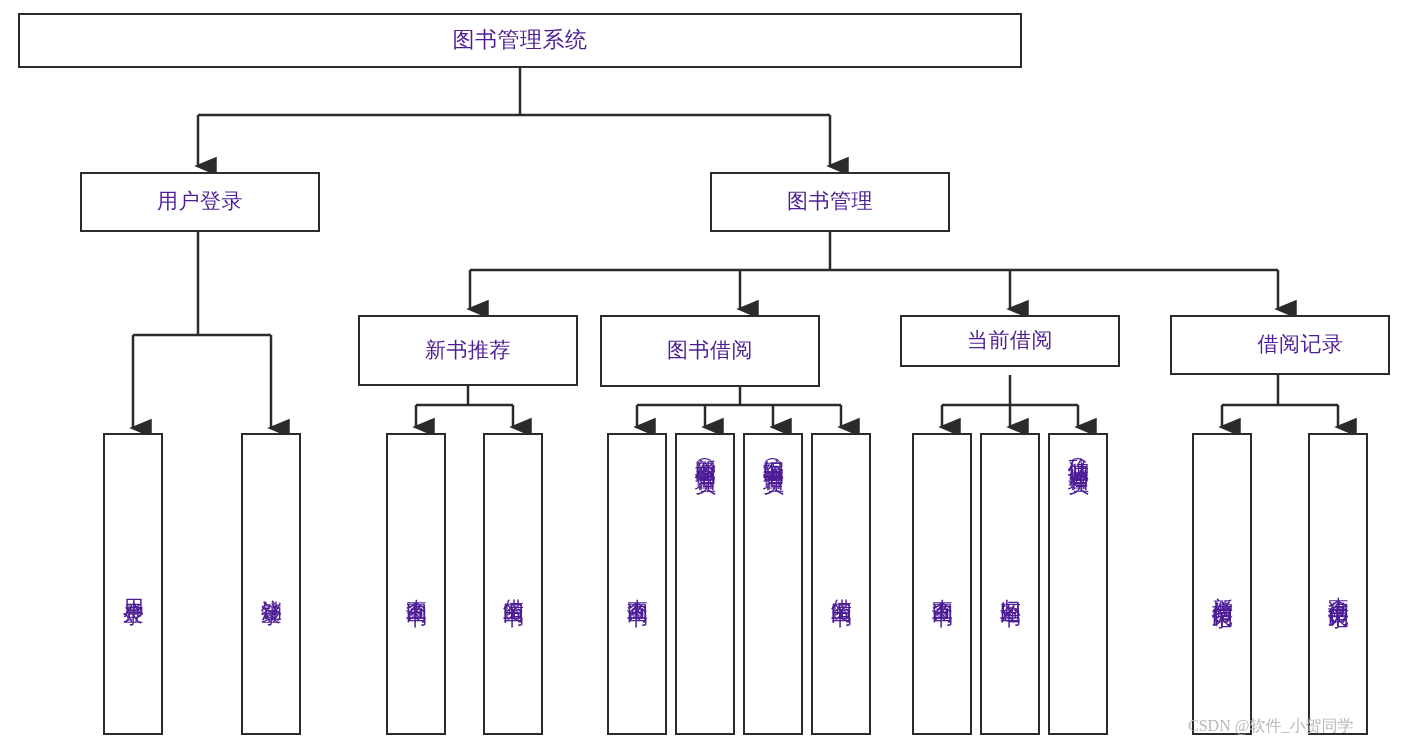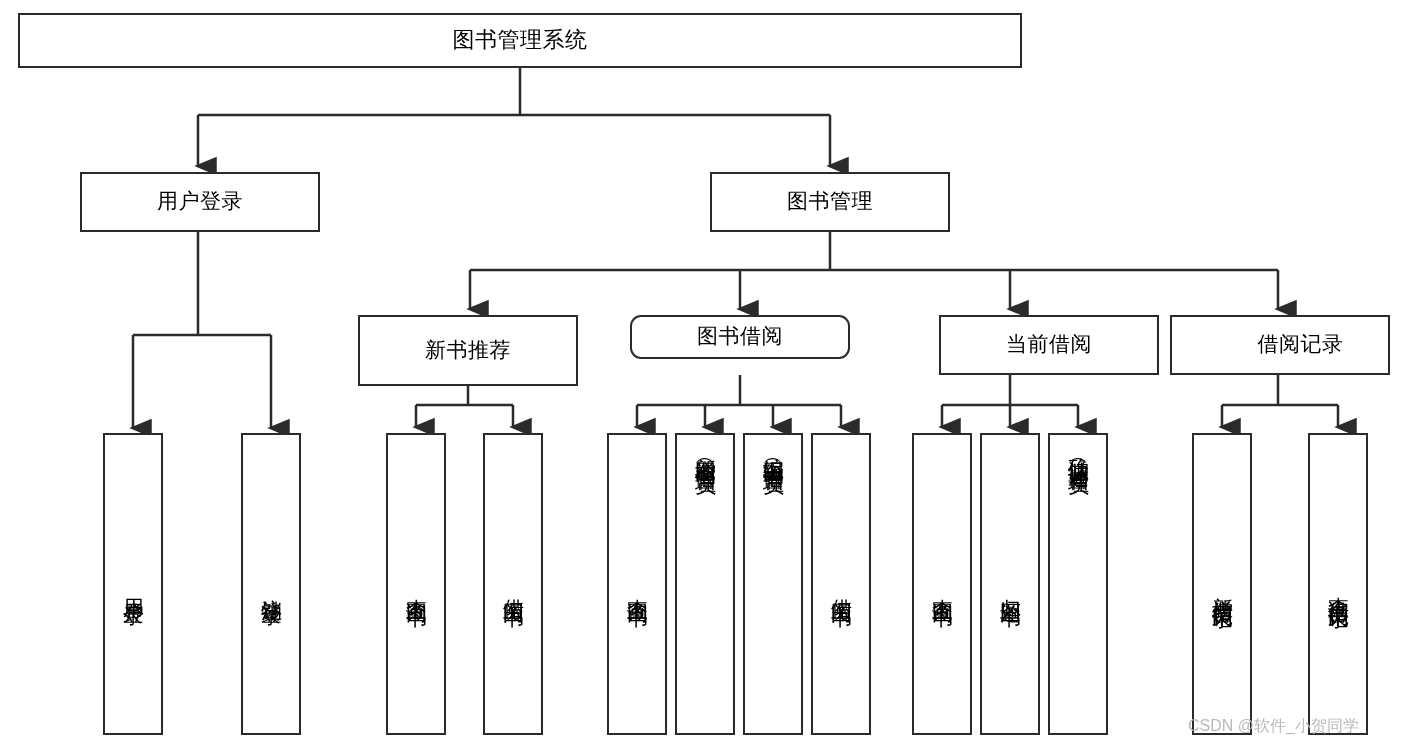--- a/index.html
+++ b/index.html
@@ -30,21 +30,21 @@
     position: absolute;
     box-sizing: border-box;
     background: #ffffff;
     border: 2px solid #2b2b2b;
     display: flex;
     align-items: center;
     justify-content: center;
     z-index: 2;
   }
   .node .label {
-    color: #000000;
+    color: #4c1d95;
     line-height: 1.12;
     letter-spacing: 0.5px;
     text-align: center;
     white-space: nowrap;
   }
   .node.horiz .label {
     font-size: 21px;
   }
   .node.root .label {
     font-size: 22px;
@@ -62,21 +62,21 @@
     margin: 0 auto;
   }
   .watermark {
     position: absolute;
     left: 1188px;
     top: 716px;
     font-size: 16px;
     color: #b9b9b9;
     white-space: nowrap;
     z-index: 3;
-    font-family: Liberation Sans, sans-serif;
+    font-family: Liberation Serif, serif;
   }
 </style>
 </head>
 <body>
 
 <div id="canvas">
 
   <svg id="wires" viewBox="0 0 1405 747">
     <defs>
       <marker id="arrow" viewBox="0 0 12 12" refX="6" refY="10" markerWidth="9" markerHeight="9" orient="auto-start-reverse">
@@ -156,24 +156,24 @@
   <div class="node horiz" style="left:80px; top:172px; width:240px; height:60px;">
     <span class="label">用户登录</span>
   </div>
   <div class="node horiz" style="left:710px; top:172px; width:240px; height:60px;">
     <span class="label">图书管理</span>
   </div>
 
   <div class="node horiz" style="left:358px; top:315px; width:220px; height:71px;">
     <span class="label">新书推荐</span>
   </div>
-  <div class="node horiz" style="left:630px; top:315px; width:220px; height:44px;border-radius:11px;">
+  <div class="node horiz" style="left:600px; top:315px; width:220px; height:72px;">
     <span class="label">图书借阅</span>
   </div>
-  <div class="node horiz" style="left:900px; top:315px; width:220px; height:60px;margin-left:39px;">
+  <div class="node horiz" style="left:900px; top:315px; width:220px; height:52px;">
     <span class="label">当前借阅</span>
   </div>
   <div class="node horiz" style="left:1170px; top:315px; width:220px; height:60px;padding-left:41px;">
     <span class="label">借阅记录</span>
   </div>
 
   <div class="node vert" style="left:103px; top:433px; width:60px; height:302px; align-items:center;">
     <span class="label">用户登录</span>
   </div>
   <div class="node vert" style="left:241px; top:433px; width:60px; height:302px; align-items:center;">

